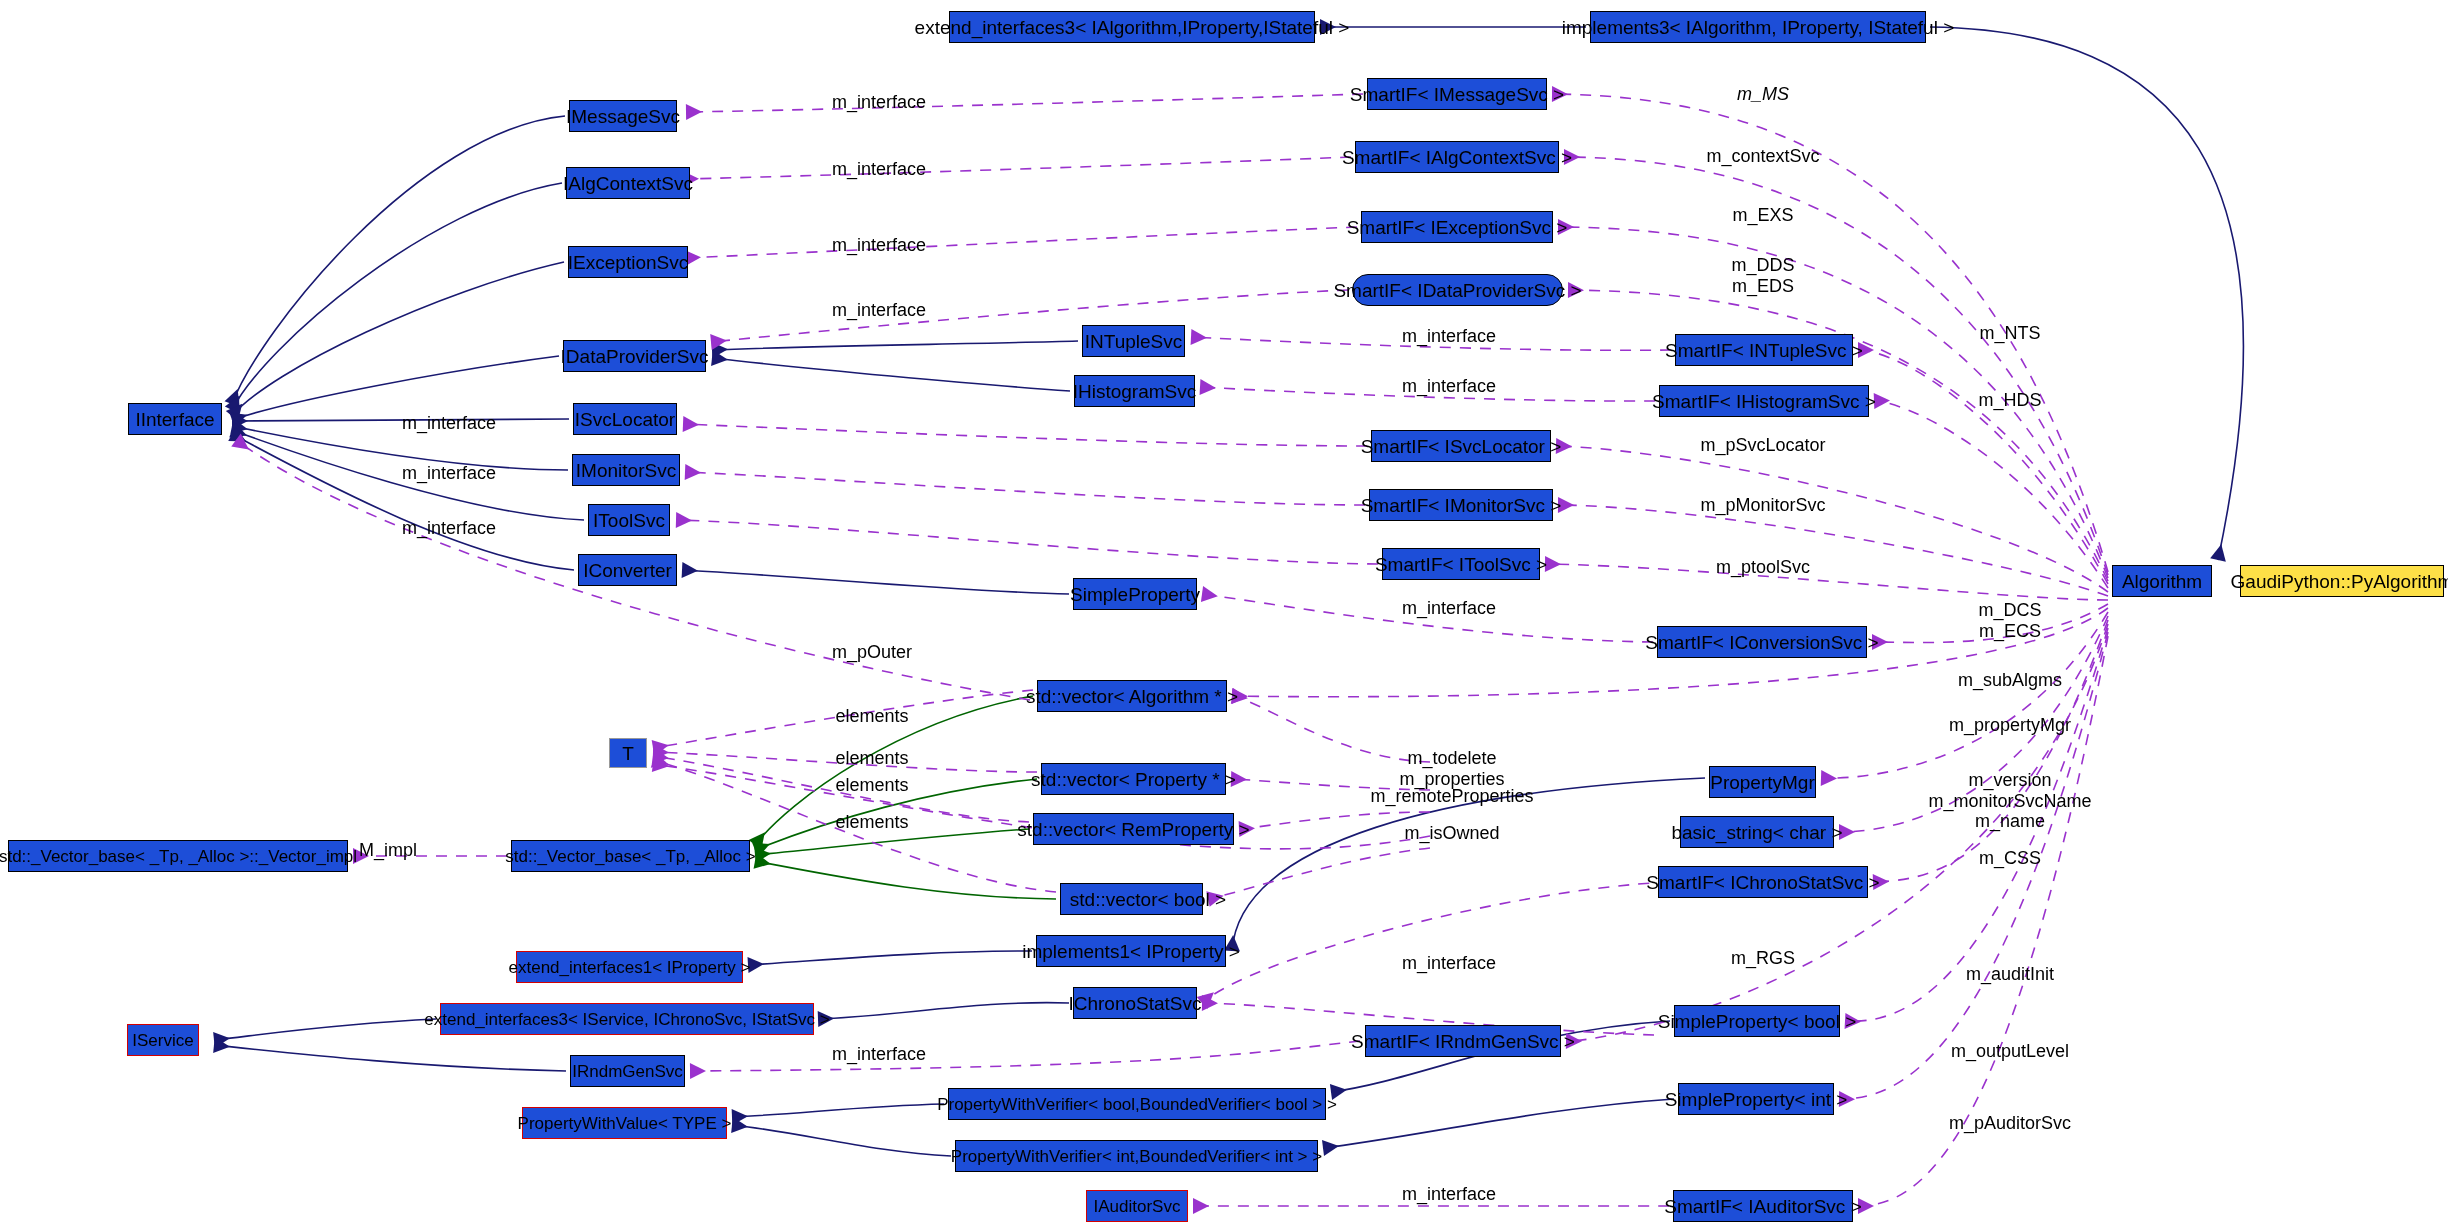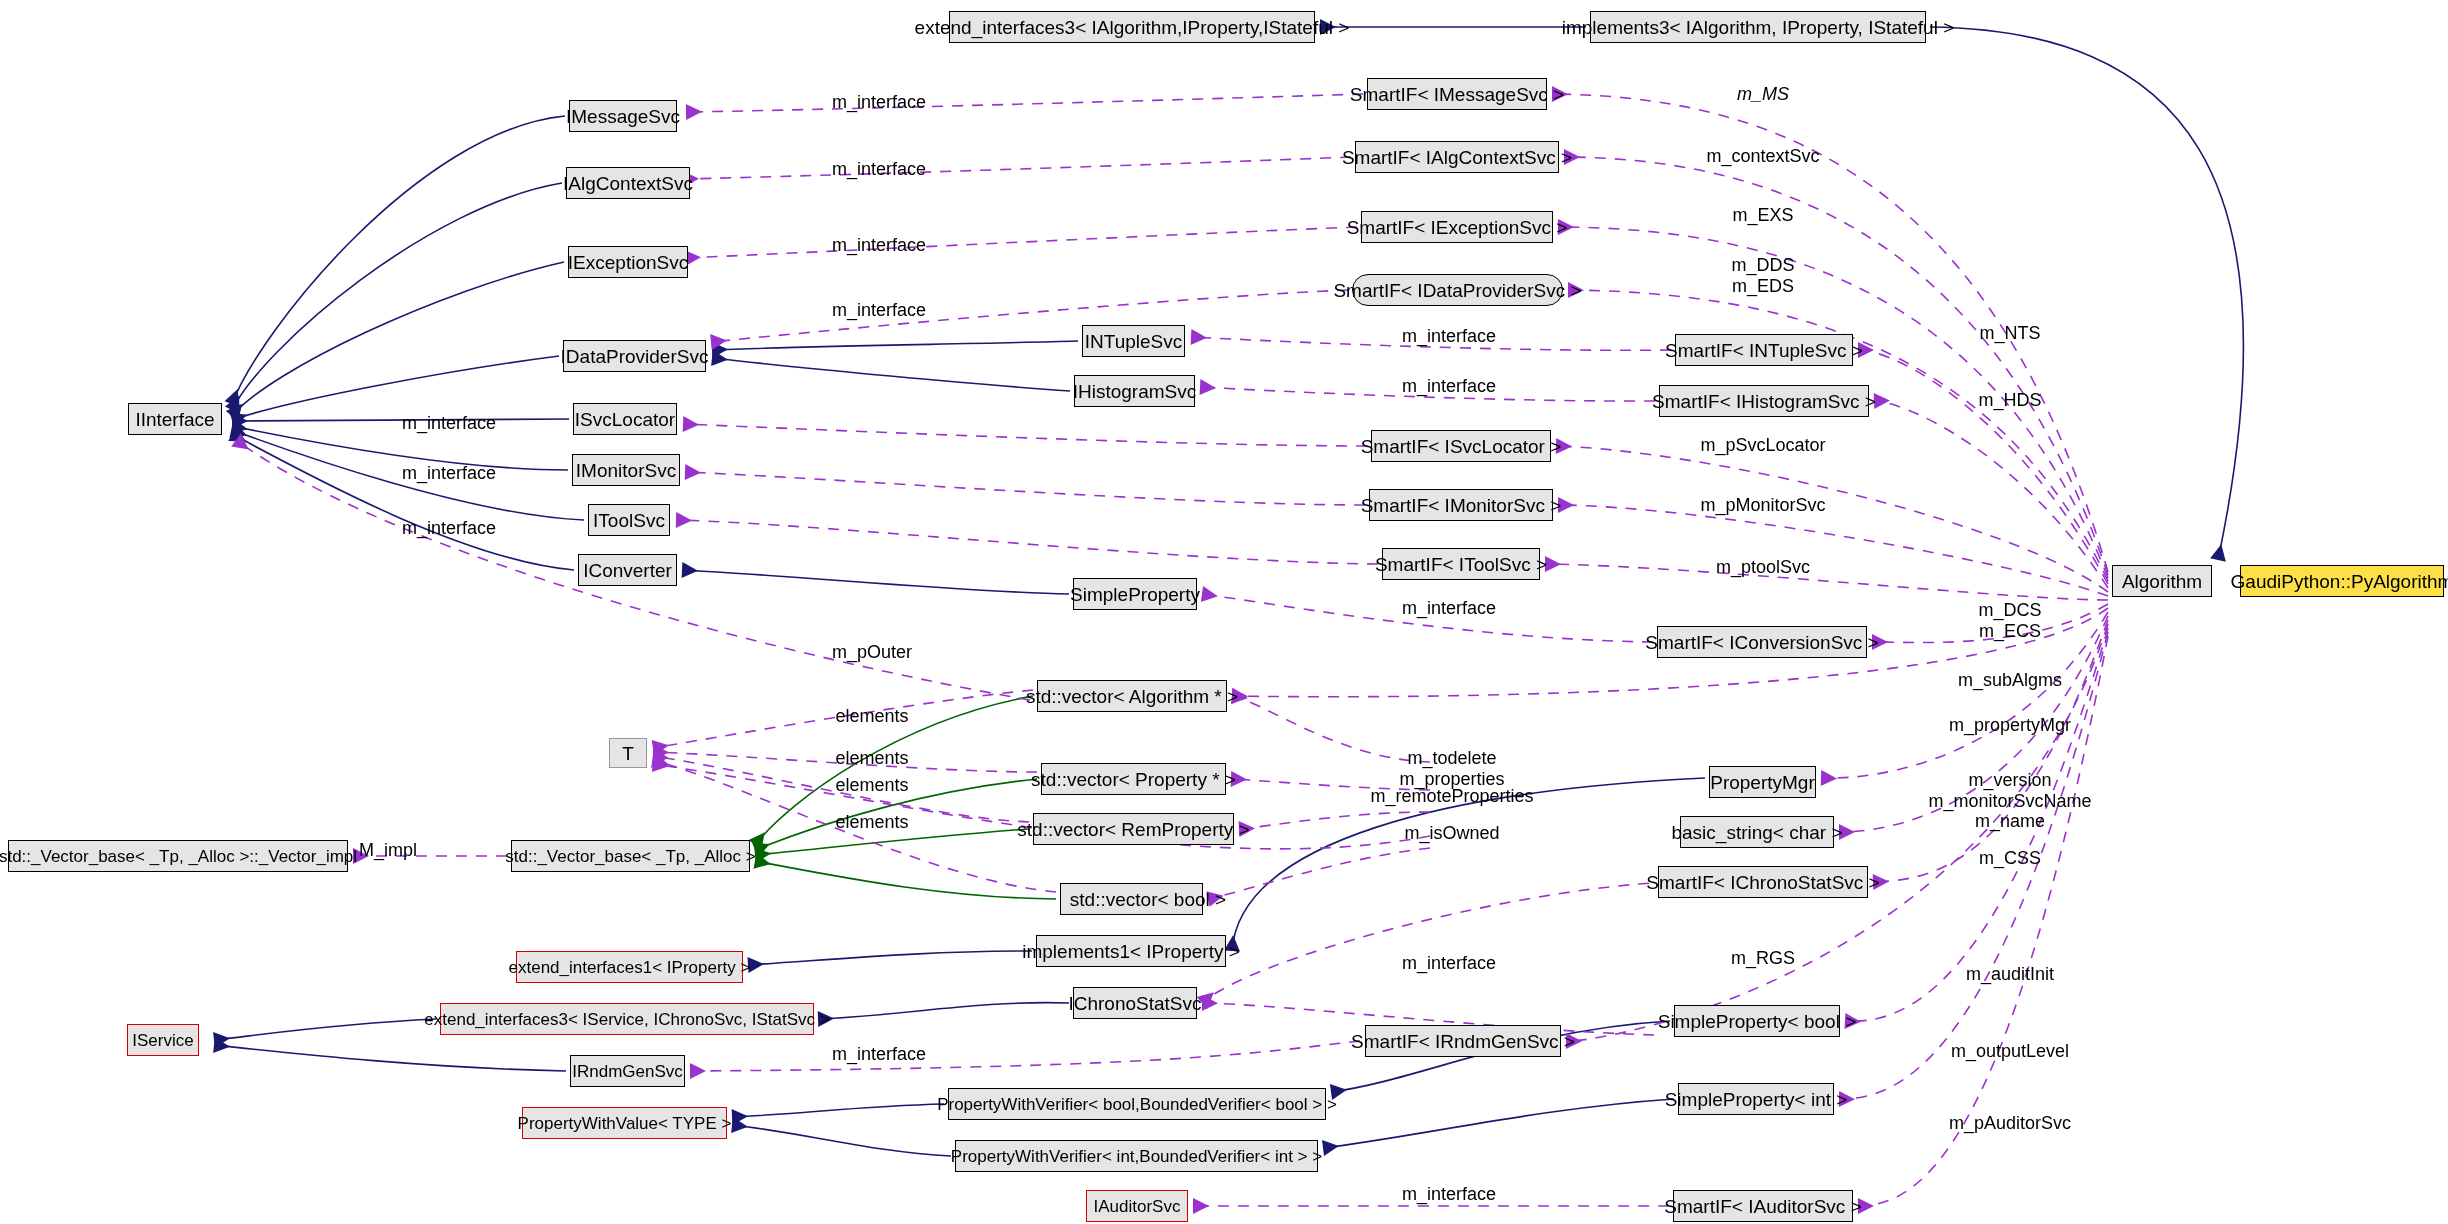--- a/index.html
+++ b/index.html
@@ -8,21 +8,21 @@
     width:2448px;
     height:1224px;
     background:#ffffff;
     font-family:"Liberation Sans", sans-serif;
     overflow:hidden;
   }
   #edges{position:absolute;left:0;top:0;width:2448px;height:1224px;}
   .node{
     position:absolute;
     box-sizing:border-box;
-    background:#e5e5e5;
+    background:#1d4ed8;
     border:1.5px solid #000000;
     color:#000000;
     font-size:19px;
     line-height:1;
     display:flex;
     align-items:center;
     justify-content:center;
     white-space:nowrap;
     padding:0 9px;
     z-index:5;

